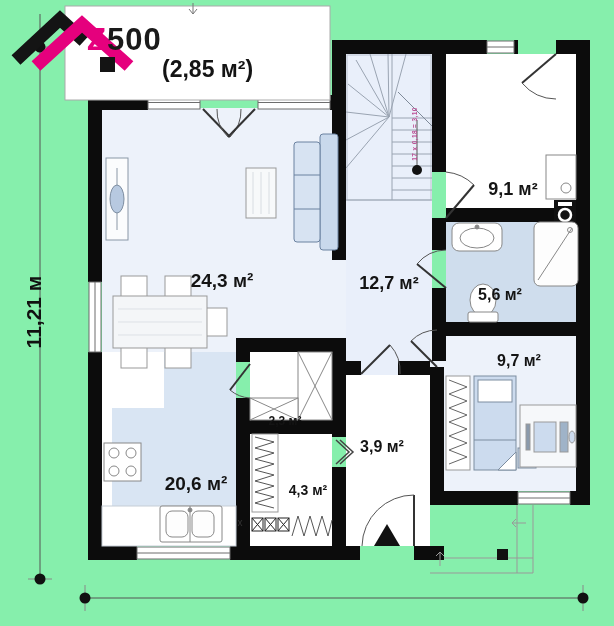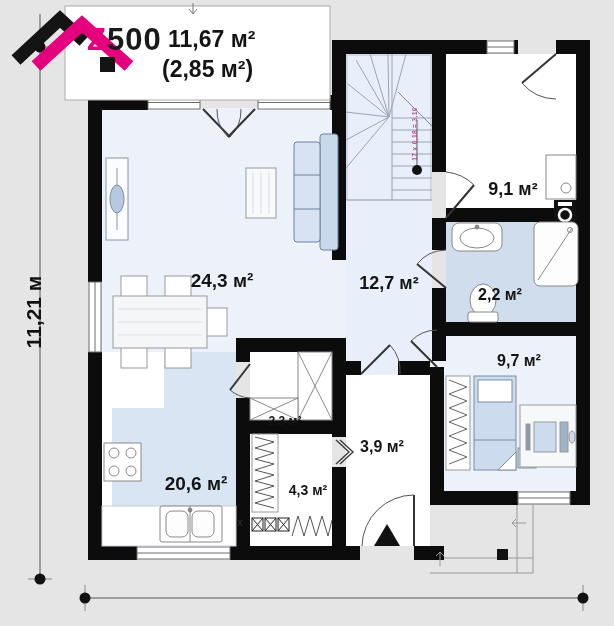--- a/index.html
+++ b/index.html
@@ -1,16 +1,16 @@
 <!DOCTYPE html>
 <html><head>
 <meta charset="utf-8">
 <style>
   html,body{margin:0;padding:0;background:#fff;}
-  .canvas{position:relative;width:614px;height:626px;background:#e5e5e5;
+  .canvas{position:relative;width:614px;height:626px;background:#86efac;
           font-family:"Liberation Sans",sans-serif;overflow:hidden;}
   svg{position:absolute;left:0;top:0;}
   .room-label{position:absolute;transform:translate(-50%,-50%);font-weight:bold;
               color:#141414;white-space:nowrap;z-index:3;margin-top:23px;}
   .dim-label{position:absolute;font-weight:bold;font-size:21px;color:#111;
              transform:translate(-50%,-50%);white-space:nowrap;z-index:3;}
   .dim-label.vert{transform:translate(-50%,-50%) rotate(-90deg);}
   .stair-note{position:absolute;left:414px;top:134px;font-size:6.5px;font-weight:bold;
               color:#bb4f93;white-space:nowrap;letter-spacing:.4px;
               transform:translate(-50%,-50%) rotate(-90deg);z-index:3;}
@@ -321,29 +321,28 @@
   <g fill="none">
     <path d="M16,60 L60,19 L84,41" stroke="#141414" stroke-width="13"></path>
     <path d="M36,66 L82,24 L129,66" stroke="#e5007d" stroke-width="13"></path>
   </g>
   <g stroke="#777" fill="none">
     <path d="M193,3 L193,14 M189,9 L193,14 L197,9"></path>
   </g>
 </svg>
 
   <span class="brand">Z500</span>
-  <div class="logo-area" style="left:168px;top:26px;">11,67 м²</div>
   <div class="logo-area" style="left:162px;top:56px;">(2,85 м²)</div>
   <div class="logo-sq"></div>
 
   <div class="room-label" style="left:222px;top:258px;font-size:19px;">24,3 м²</div>
   <div class="room-label" style="left:389px;top:260px;font-size:18px;">12,7 м²</div>
   <div class="room-label" style="left:196px;top:461px;font-size:19px;">20,6 м²</div>
   <div class="room-label" style="left:513px;top:166px;font-size:18px;">9,1 м²</div>
-  <div class="room-label" style="left:500px;top:272px;font-size:16px;">2,2 м²</div>
+  <div class="room-label" style="left:500px;top:272px;font-size:16px;">5,6 м²</div>
   <div class="room-label" style="left:519px;top:338px;font-size:16px;">9,7 м²</div>
   <div class="room-label" style="left:285px;top:398px;font-size:12px;">2,3 м²</div>
   <div class="room-label" style="left:382px;top:424px;font-size:16px;">3,9 м²</div>
   <div class="room-label" style="left:308px;top:467px;font-size:14px;">4,3 м²</div>
 
   <div class="kmark" style="left:240px;top:522px;">x</div>
   <div class="stair-note">17 x 0,18 = 3,10</div>
 
   <div class="dim-label vert" style="left:34px;top:312px;">11,21 м</div>
 </div>

